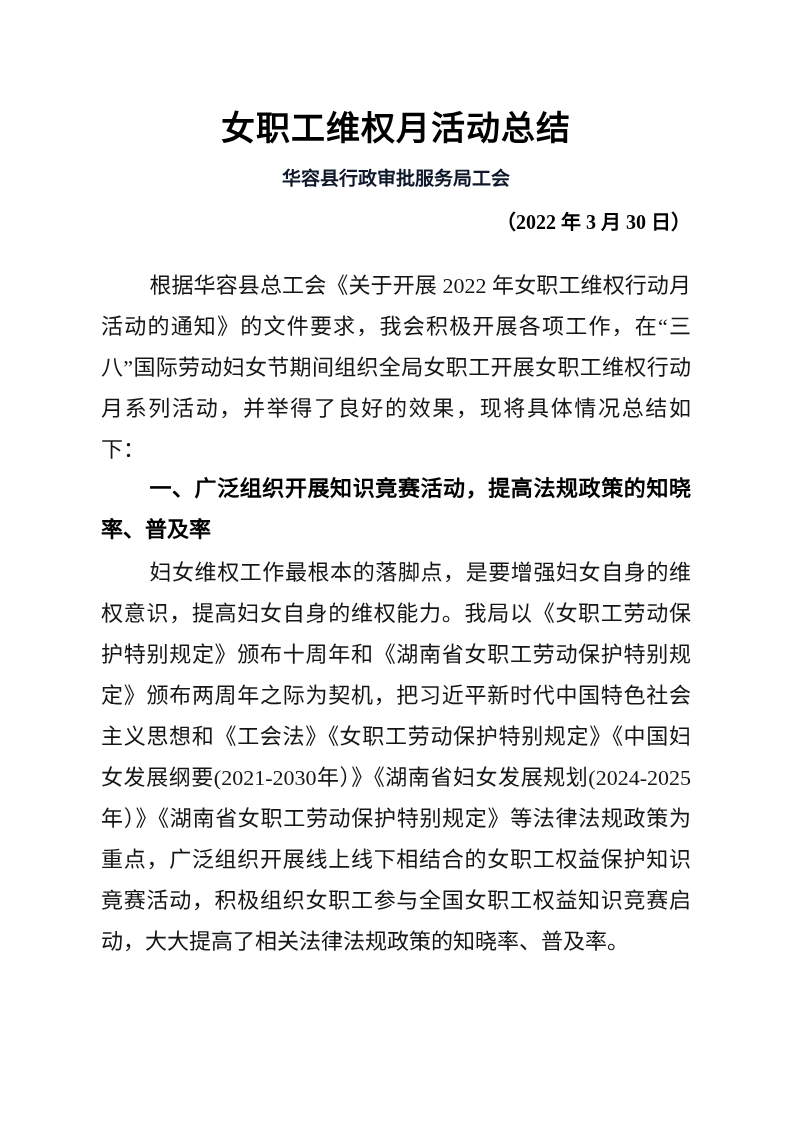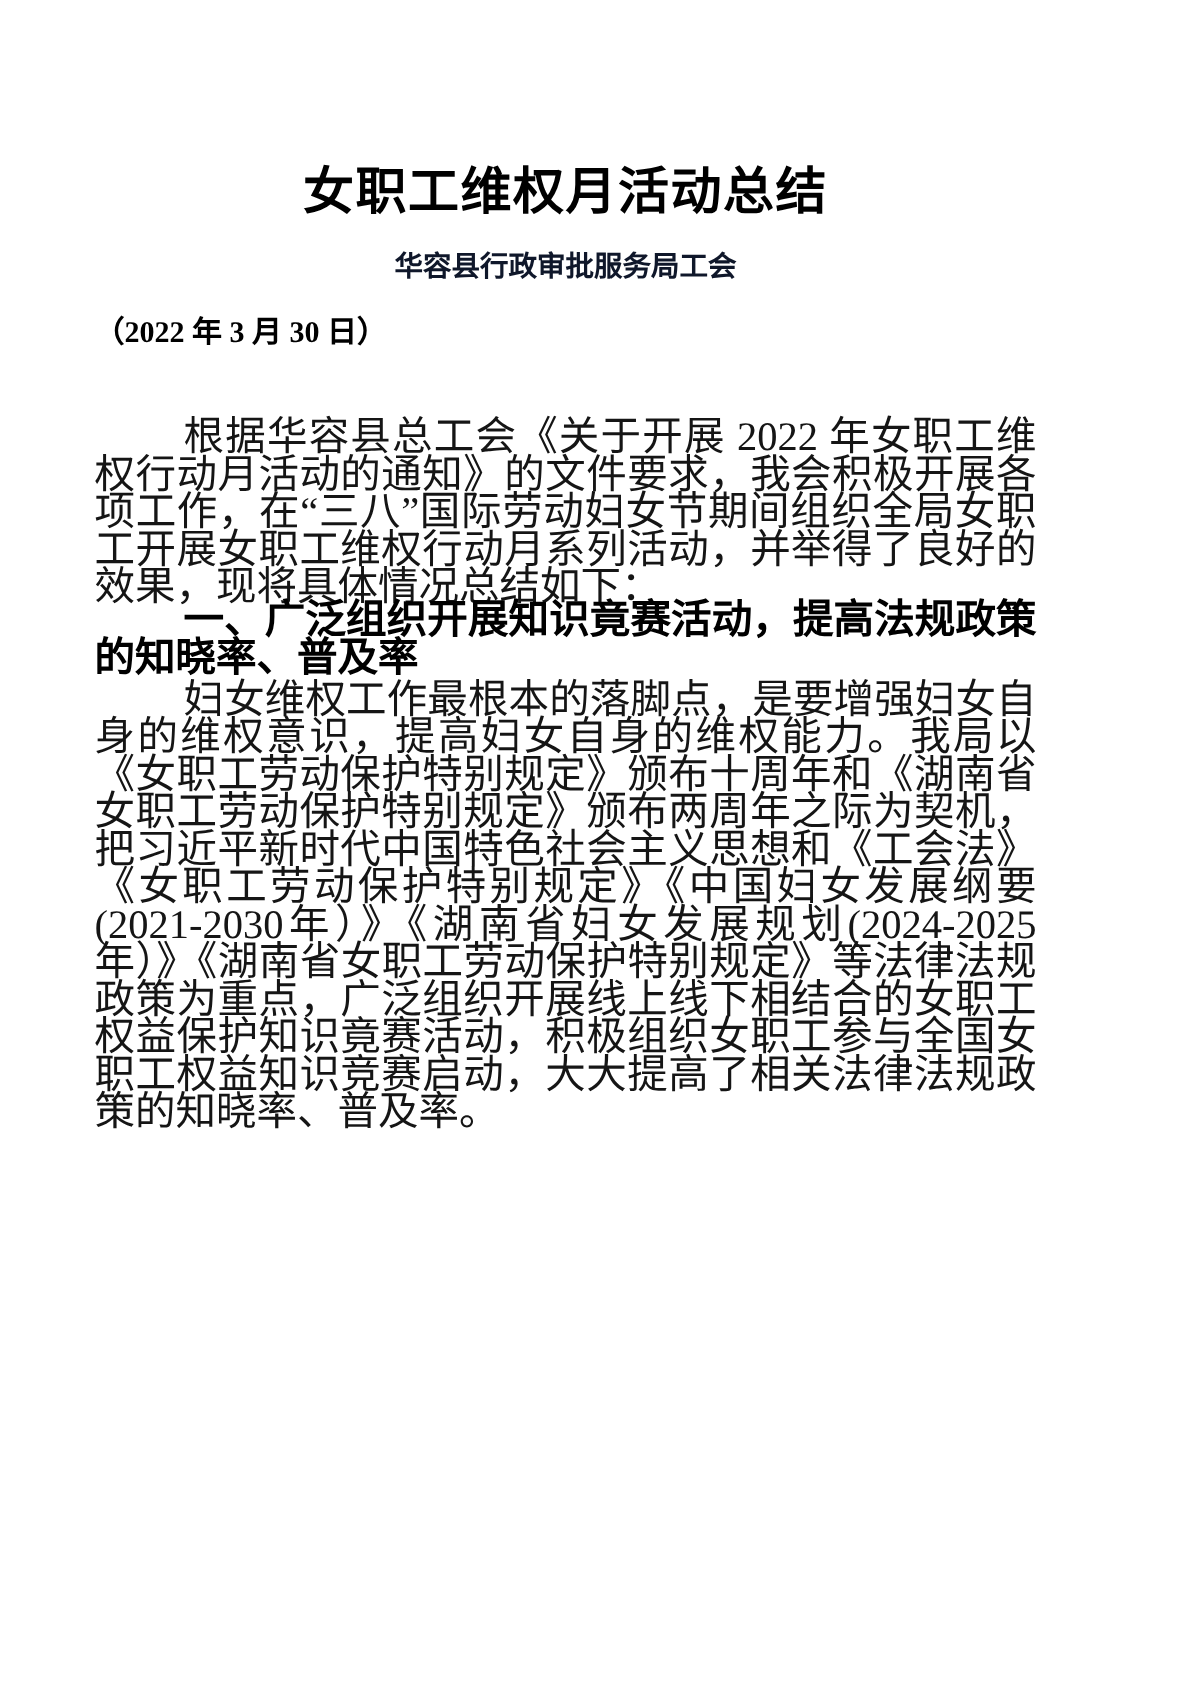--- a/index.html
+++ b/index.html
@@ -6,21 +6,21 @@
     margin: 0;
     padding: 0;
     background: #ffffff;
   }
   .page {
     position: relative;
     width: 793px;
     height: 1122px;
     box-sizing: border-box;
     background: #ffffff;
-    padding: 0 102px 0 63px;
+    padding: 0 102px 0 101px;
     overflow: hidden;
     color: #000000;
   }
   .doc-title {
     padding-top: 106px;
     margin: 0;
     text-align: center;
     font-family: "Liberation Sans", "DejaVu Sans", sans-serif;
     font-weight: bold;
     font-size: 34px;
@@ -32,32 +32,32 @@
     margin: 14px 0 0 0;
     text-align: center;
     font-family: "Liberation Serif", "DejaVu Serif", serif;
     font-weight: bold;
     font-size: 19px;
     line-height: 30px;
     color: #0f172a;
   }
   .doc-date {
     margin: 13px 0 0 0;
-    text-align: left;
+    text-align: right;
     font-family: "Liberation Serif", "DejaVu Serif", serif;
     font-weight: bold;
     font-size: 20px;
     line-height: 30px;
     color: #000000;
   }
   .doc-body {
-    margin-top: 42px;
+    margin-top: 28px;
     font-family: "Liberation Serif", "DejaVu Serif", serif;
-    font-size: 27px;
-    line-height: 25px;
+    font-size: 22px;
+    line-height: 41px;
     text-align: justify;
     text-justify: inter-ideograph;
     color: #151515;
   }
   .doc-body p {
     margin: 0;
     padding: 0;
     text-indent: 2.2em;
   }
   .doc-body p.section-heading {

